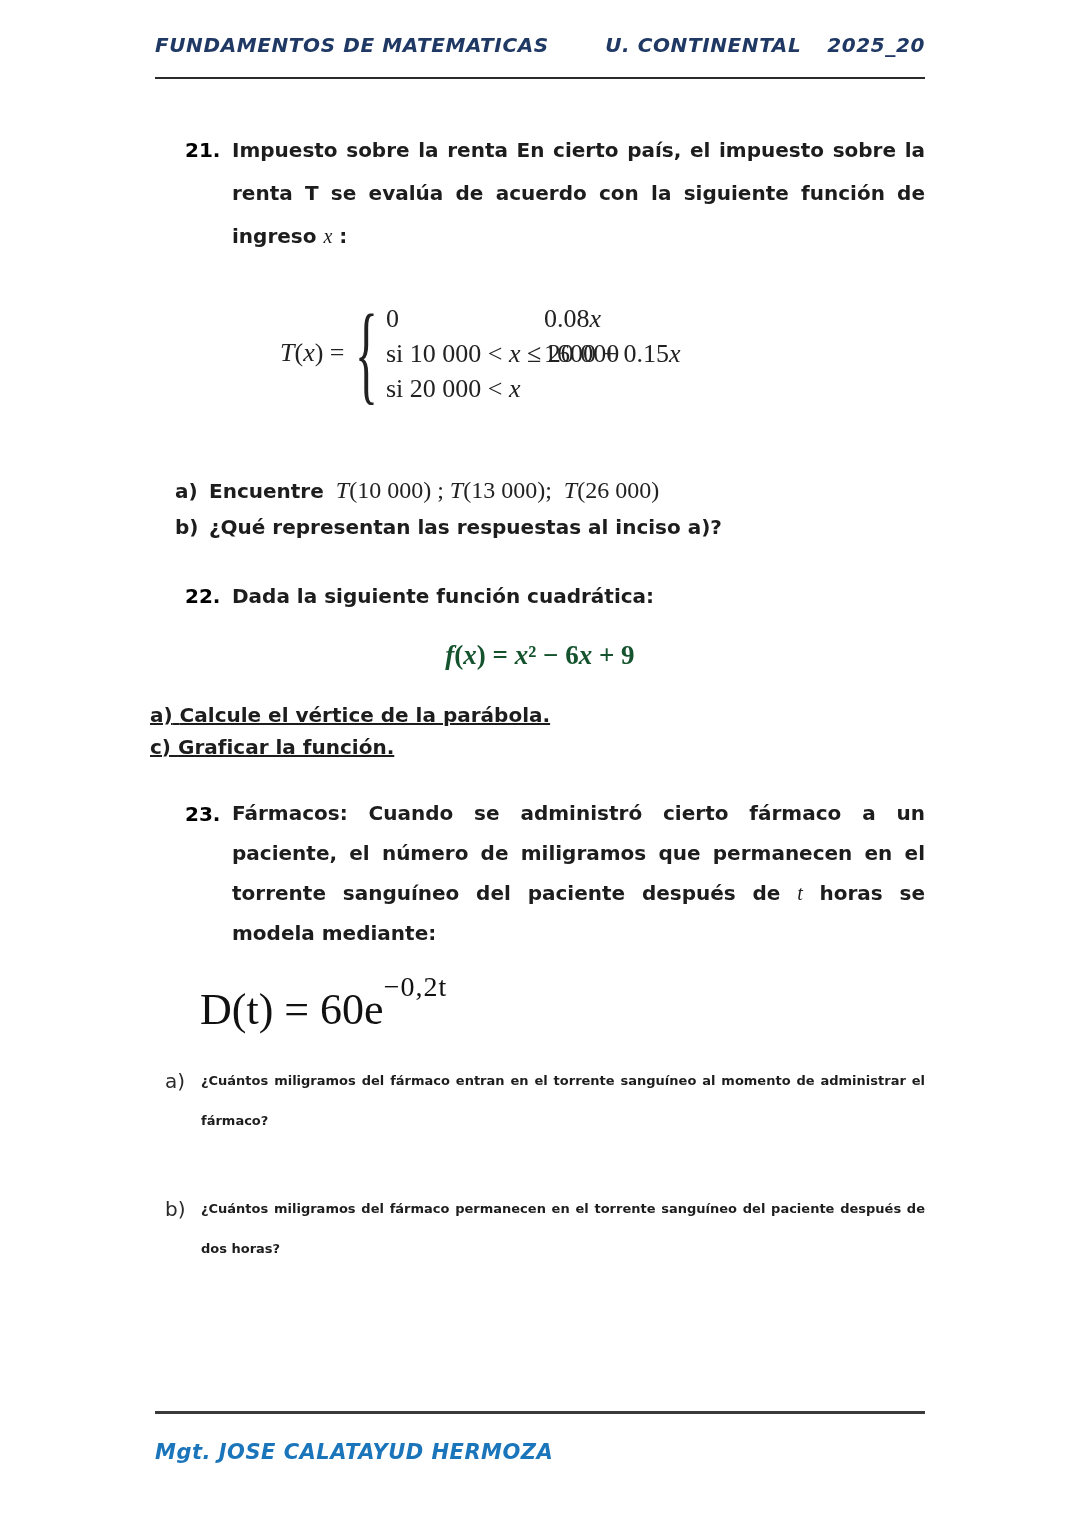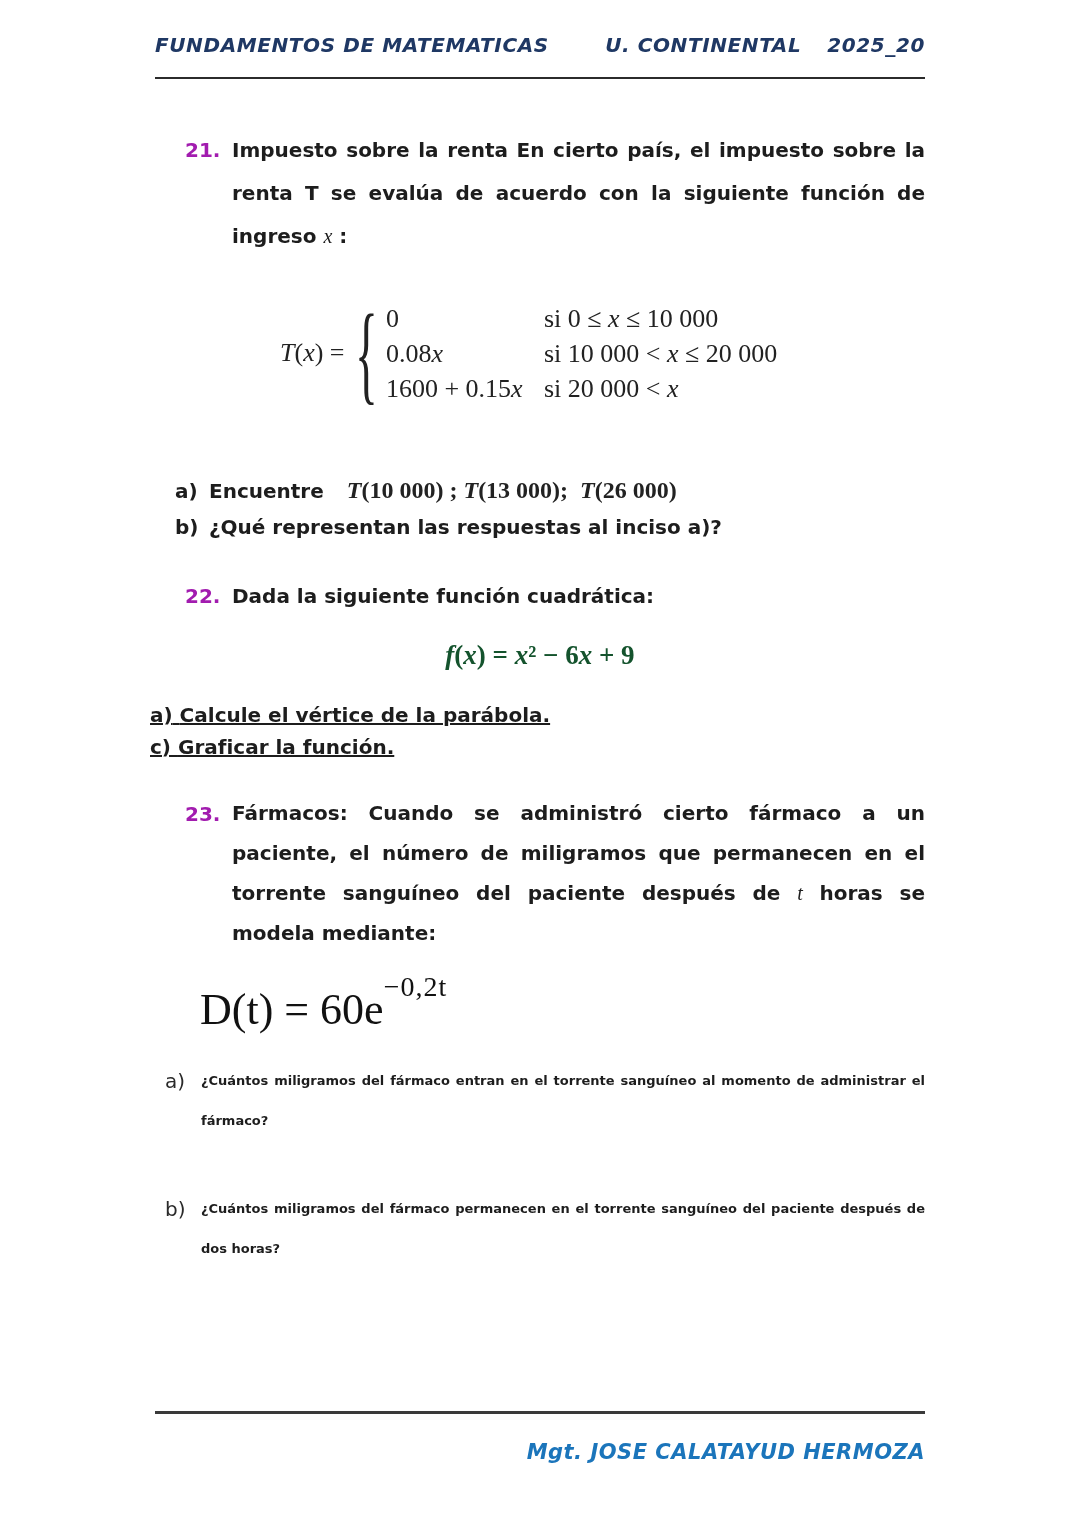--- a/index.html
+++ b/index.html
@@ -23,21 +23,21 @@
     letter-spacing:0.6px;
     font-style:italic;
   }
   .hdr .term{margin-left:26px;}
   .hdr-rule{border:none;border-top:2px solid #2b2b2b;margin:20px 0 0 0;}
   .foot-rule{border:none;border-top:3px solid #3a3a3a;margin:0;}
 
   
   .problem{display:flex;align-items:flex-start;}
   .pnum{
-    color:#a21caf;font-weight:700;font-size:20px;
+    color:#000000;font-weight:700;font-size:20px;
     flex:0 0 47px;line-height:43px;
   }
   .ptext{
     flex:1;font-weight:700;font-size:20px;line-height:43px;
     text-align:justify;
   }
   .p21{margin-top:50px;padding-left:30px;}
   .p22{margin-top:30px;padding-left:30px;}
   .p23{margin-top:30px;padding-left:30px;}
   .p23 .ptext{line-height:40px;}
@@ -64,21 +64,21 @@
     transform-origin:center;
     margin:0 6px 0 2px;
     line-height:1;
   }
   .pw-rows{display:grid;grid-template-columns:158px auto;}
   .pw-rows span{line-height:35px;white-space:pre;}
 
   
   .parts21{margin-top:64px;padding-left:20px;font-size:20px;font-weight:700;}
   .parts21 .line{line-height:36px;}
-  .parts21 .math{font-size:24px;font-weight:700;margin-left:23px;white-space:pre;}
+  .parts21 .math{font-size:24px;font-weight:400;margin-left:12px;white-space:pre;}
   .plabel{display:inline-block;min-width:34px;}
 
   .parts22{margin-top:28px;margin-left:-5px;font-size:20px;font-weight:700;}
   .parts22 .line{line-height:32px;text-decoration:underline;}
 
   
   .formula22{
     margin-top:22px;text-align:center;
     font-family:"Liberation Serif","DejaVu Serif",serif;
     font-size:27px;font-weight:700;color:#14532d;
@@ -96,21 +96,20 @@
   .qpart .qlabel{flex:0 0 36px;font-weight:400;font-size:20px;line-height:40px;color:#2a2a2a;}
   .qpart .qtext{flex:1;font-weight:700;font-size:13px;line-height:40px;text-align:justify;}
   .qa{margin-top:26px;}
   .qb{margin-top:48px;}
 
   
   .footer{
     position:absolute;left:155px;right:155px;top:1411px;
   }
   .footer .author{
-    text-align:right;
     color:#1B75BB;
     font-weight:700;
     font-style:italic;
     font-size:21px;
     letter-spacing:0.5px;
     margin-top:26px;
   }
 </style>
 </head>
 <body>
@@ -130,21 +129,20 @@
     <div class="ptext">
       <span>Impuesto sobre la renta En cierto país, el impuesto sobre la renta T se evalúa de acuerdo con la siguiente función de ingreso </span><span class="statement-var">x</span><span> :</span>
     </div>
   </div>
 
   <div class="piecewise">
     <span class="pw-lhs math"><span class="mvar">T</span><span>(</span><span class="mvar">x</span><span>) = </span></span>
     <span class="pw-brace">{</span>
     <div class="pw-rows">
       <span class="math"><span>0</span></span>
-      <span class="math"><span>si 0 ≤ </span><span class="mvar">x</span><span> ≤ 10 000</span></span>
       <span class="math"><span>0.08</span><span class="mvar">x</span></span>
       <span class="math"><span>si 10 000 &lt; </span><span class="mvar">x</span><span> ≤ 20 000</span></span>
       <span class="math"><span>1600 + 0.15</span><span class="mvar">x</span></span>
       <span class="math"><span>si 20 000 &lt; </span><span class="mvar">x</span></span>
     </div>
   </div>
 
   <div class="parts21">
     <div class="line">
       <span class="plabel">a)</span><span>Encuentre</span><span class="math"><span class="mvar">T</span><span>(10 000) ; </span><span class="mvar">T</span><span>(13 000);  </span><span class="mvar">T</span><span>(26 000)</span></span>

